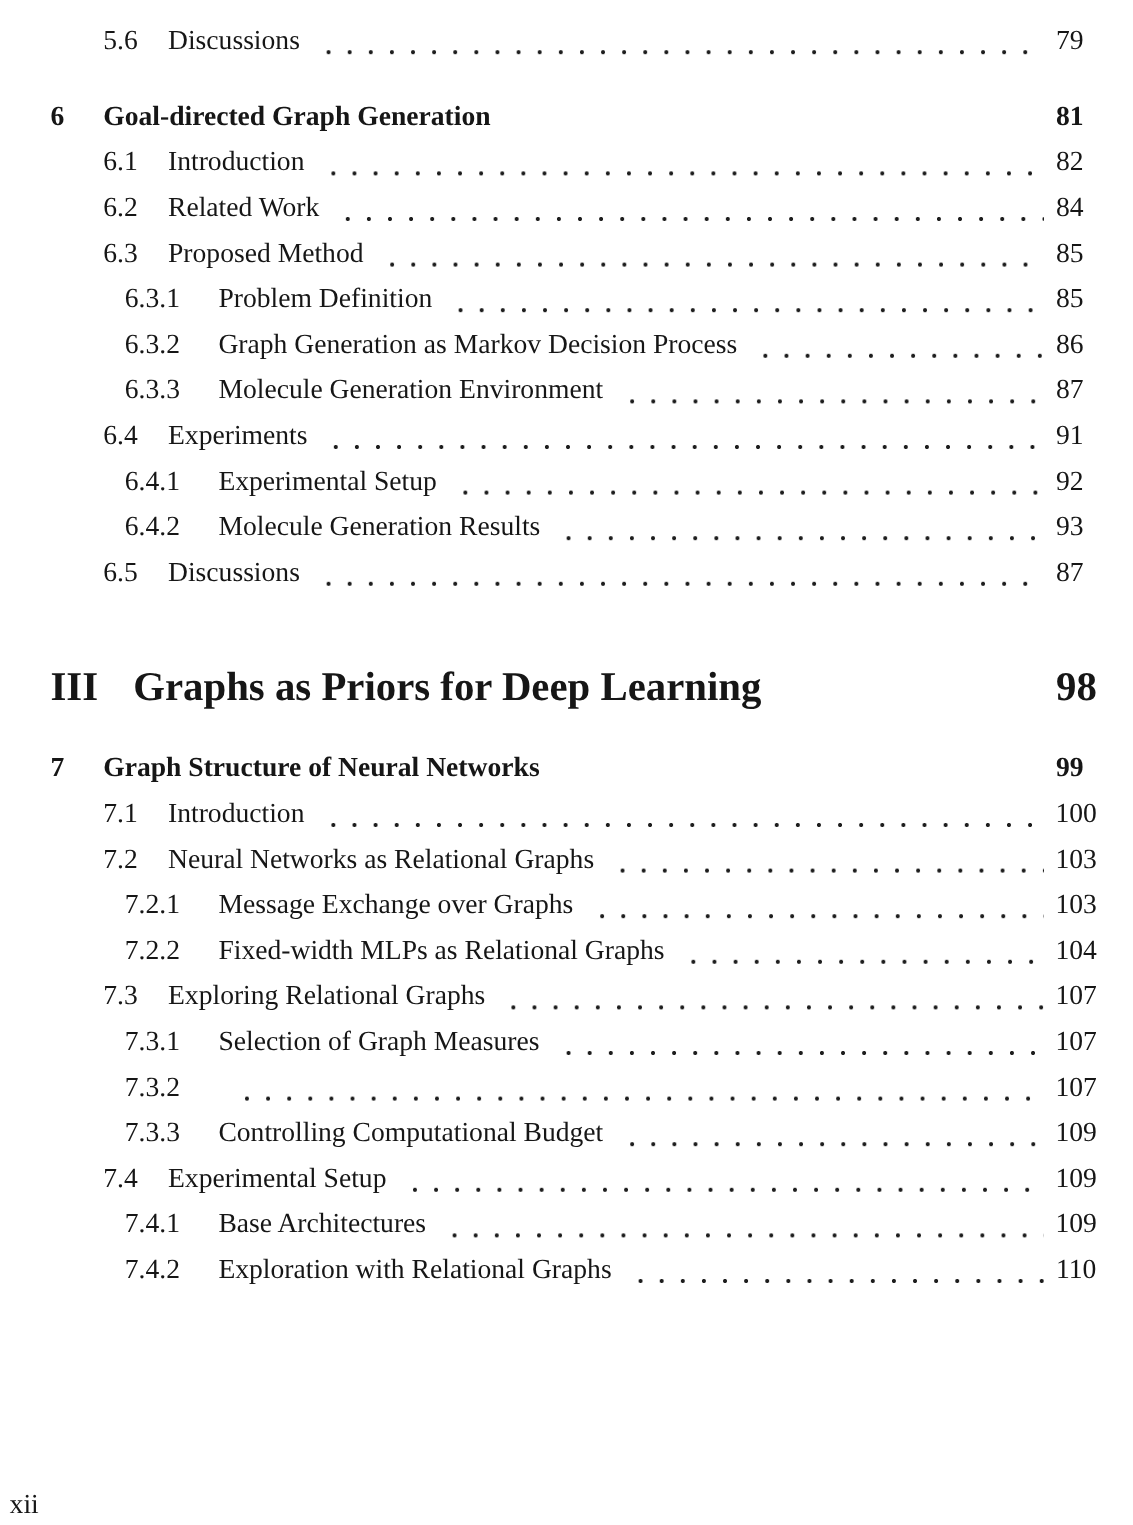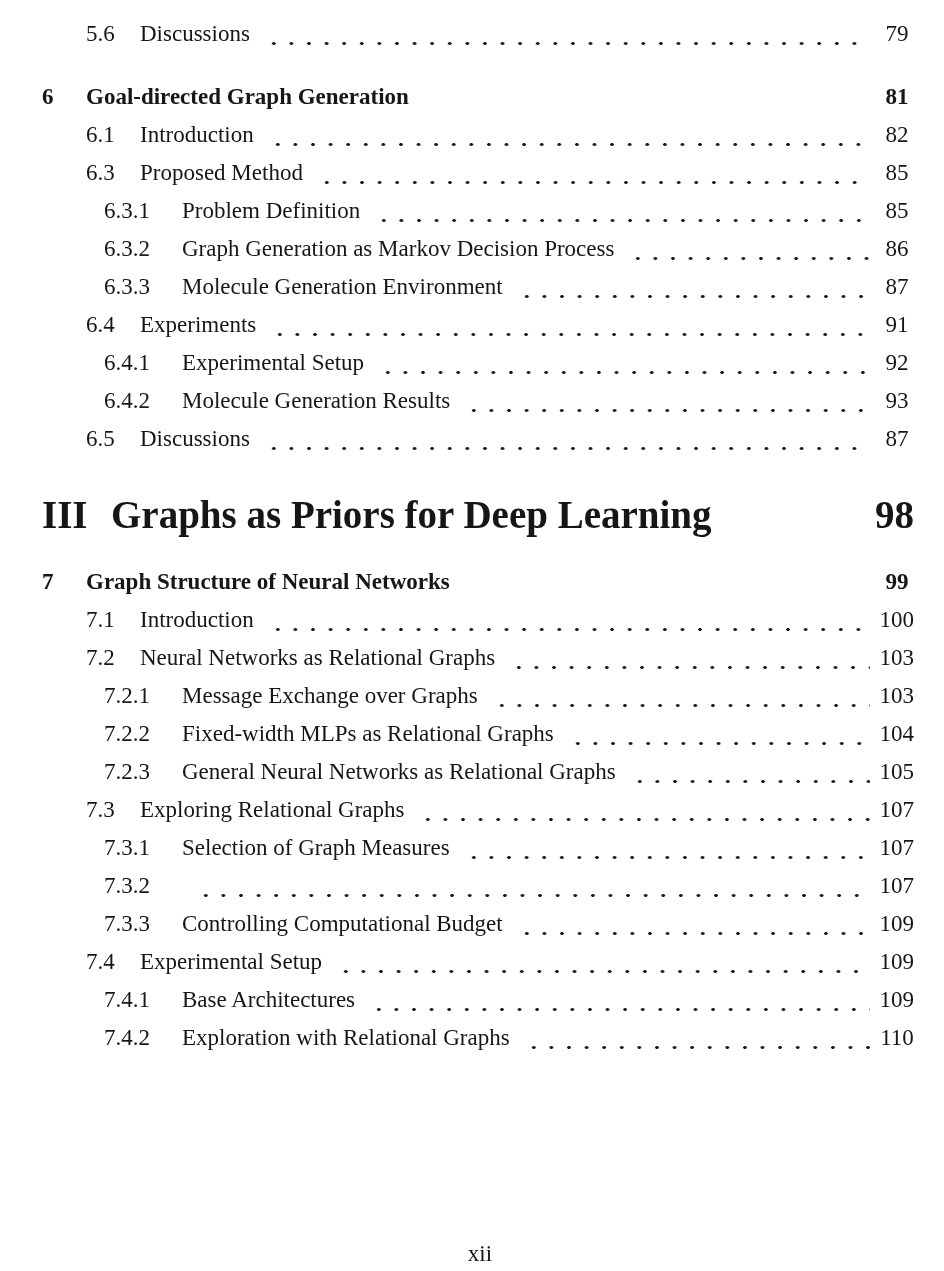--- a/index.html
+++ b/index.html
@@ -27,48 +27,48 @@
   .label { flex: 0 0 auto; }
   .section .num { margin-left: 44px; width: 54px; }
   .subsection .num { margin-left: 62px; width: 78px; }
   .chapter {
     font-weight: bold;
     margin-top: 25px;
   }
   .chapter .num { width: 44px; }
   .part {
     font-weight: bold;
-    font-size: 39px;
+    font-size: 34px;
     line-height: 46px;
-    margin-top: 34px;
+    margin-top: 54px;
     margin-bottom: 10px;
   }
   .part .num { width: 69px; }
   .leader {
     flex: 1 1 auto;
     align-self: flex-end;
     height: 5px;
     margin: 0 10px 7px 9px;
     background-image: radial-gradient(circle, #1d1d1d 1.5px, rgba(0,0,0,0) 1.9px);
     background-size: 17.6px 5px;
     background-repeat: repeat-x;
     background-position: 6px center;
   }
   .chapter .leader, .part .leader { background-image: none; }
   .pg {
     flex: 0 0 auto;
     min-width: 34px;
-    text-align: center;
+    text-align: left;
   }
   .footer {
     position: absolute;
     bottom: 5px;
-    left: 16px;
+    left: 0;
     right: 0;
-    text-align: center;
+    text-align: left;
     font-size: 23px;
     line-height: 1.1;
   }
 </style>
 </head>
 <body>
 
 <div class="page">
   <main class="toc">
   <div class="entry section">
@@ -85,20 +85,26 @@
     <span class="pg">81</span>
   </div>
 
   <div class="entry section">
     <span class="num">6.1</span>
     <span class="label">Introduction</span>
     <span class="leader"></span>
     <span class="pg">82</span>
   </div>
 
+  <div class="entry section">
+    <span class="num">6.2</span>
+    <span class="label">Related Work</span>
+    <span class="leader"></span>
+    <span class="pg">84</span>
+  </div>
 
   <div class="entry section">
     <span class="num">6.3</span>
     <span class="label">Proposed Method</span>
     <span class="leader"></span>
     <span class="pg">85</span>
   </div>
 
   <div class="entry subsection">
     <span class="num">6.3.1</span>
@@ -186,26 +192,20 @@
     <span class="pg">103</span>
   </div>
 
   <div class="entry subsection">
     <span class="num">7.2.2</span>
     <span class="label">Fixed-width MLPs as Relational Graphs</span>
     <span class="leader"></span>
     <span class="pg">104</span>
   </div>
 
-  <div class="entry subsection">
-    <span class="num">7.2.3</span>
-    <span class="label">General Neural Networks as Relational Graphs</span>
-    <span class="leader"></span>
-    <span class="pg">105</span>
-  </div>
 
   <div class="entry section">
     <span class="num">7.3</span>
     <span class="label">Exploring Relational Graphs</span>
     <span class="leader"></span>
     <span class="pg">107</span>
   </div>
 
   <div class="entry subsection">
     <span class="num">7.3.1</span>

